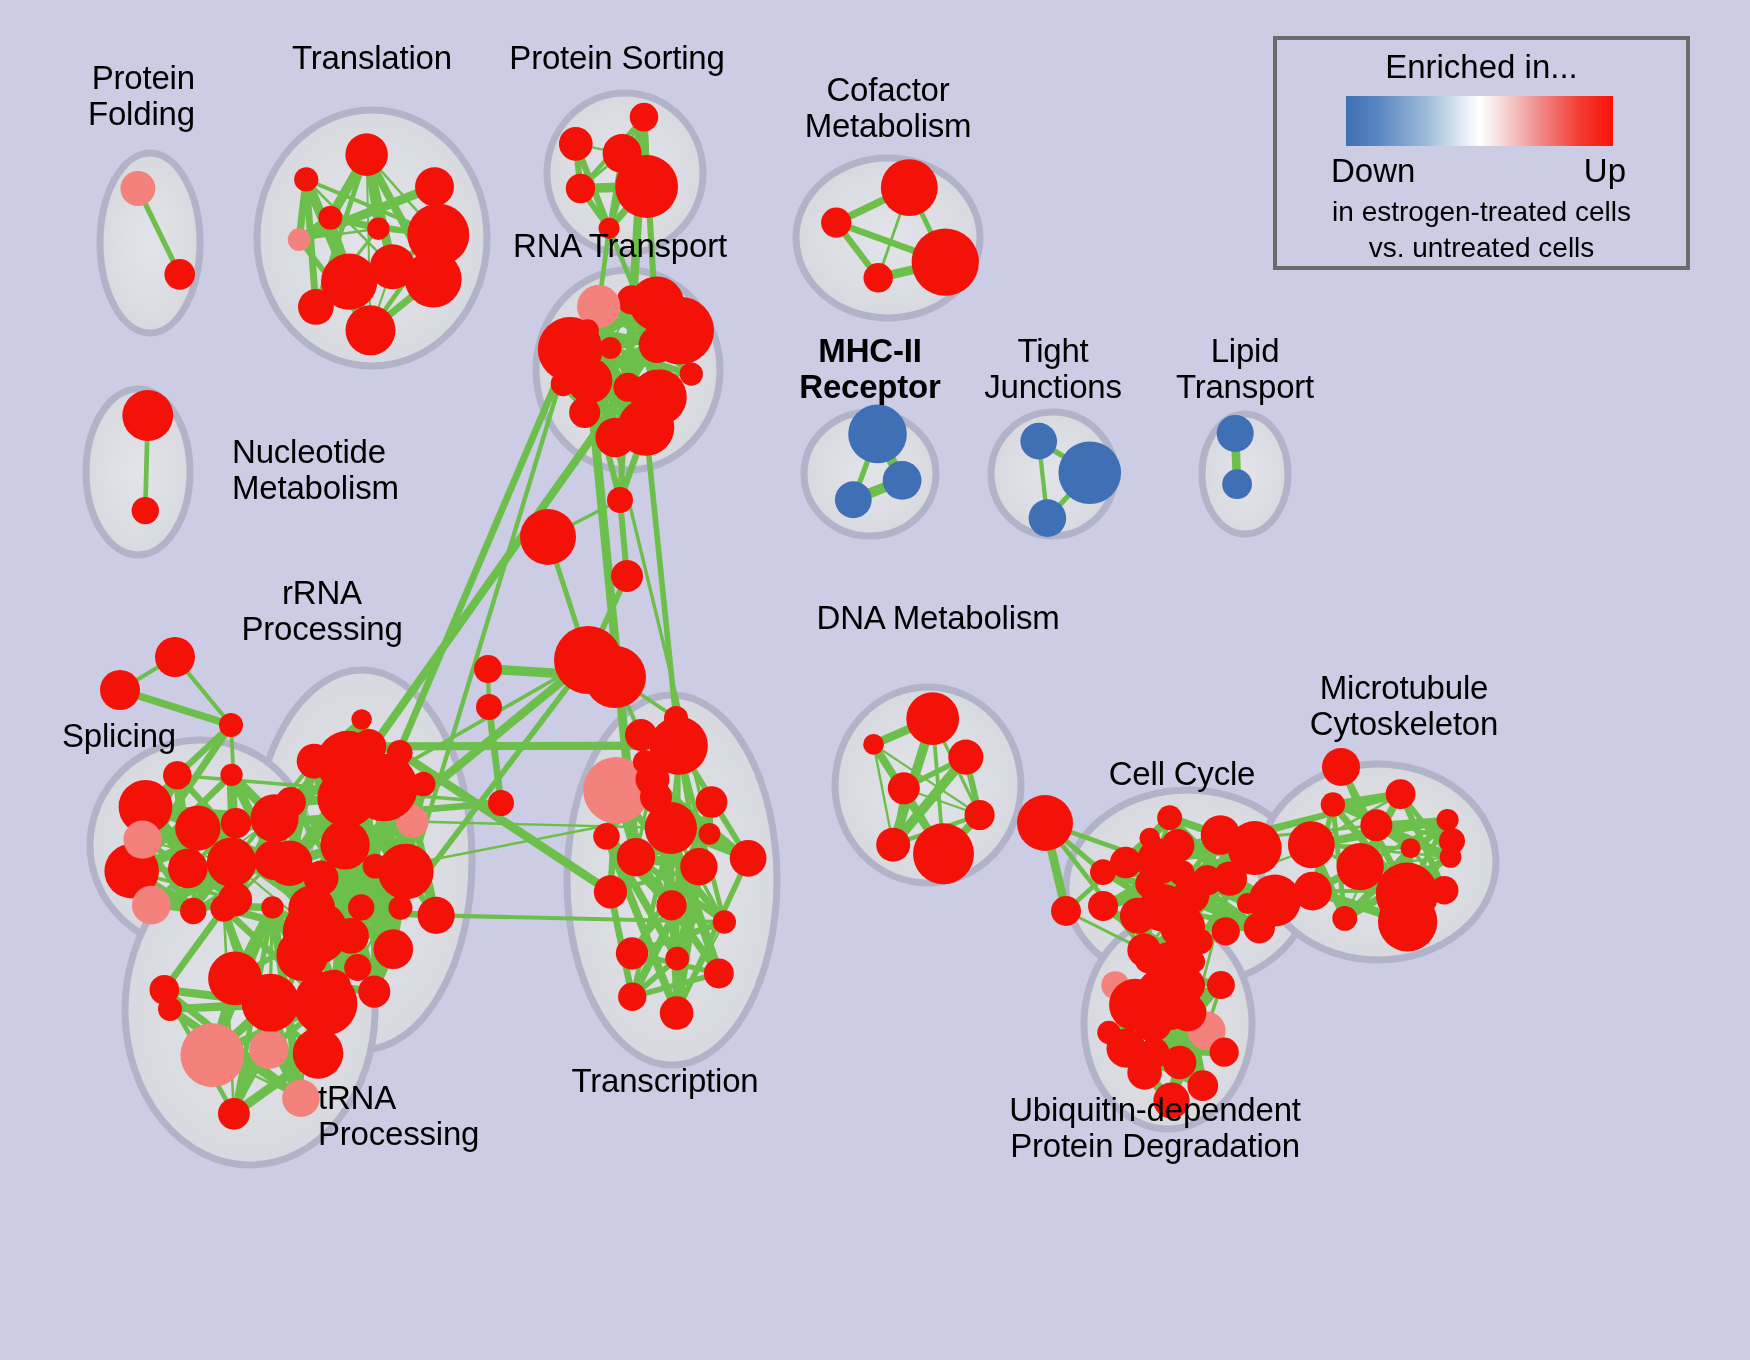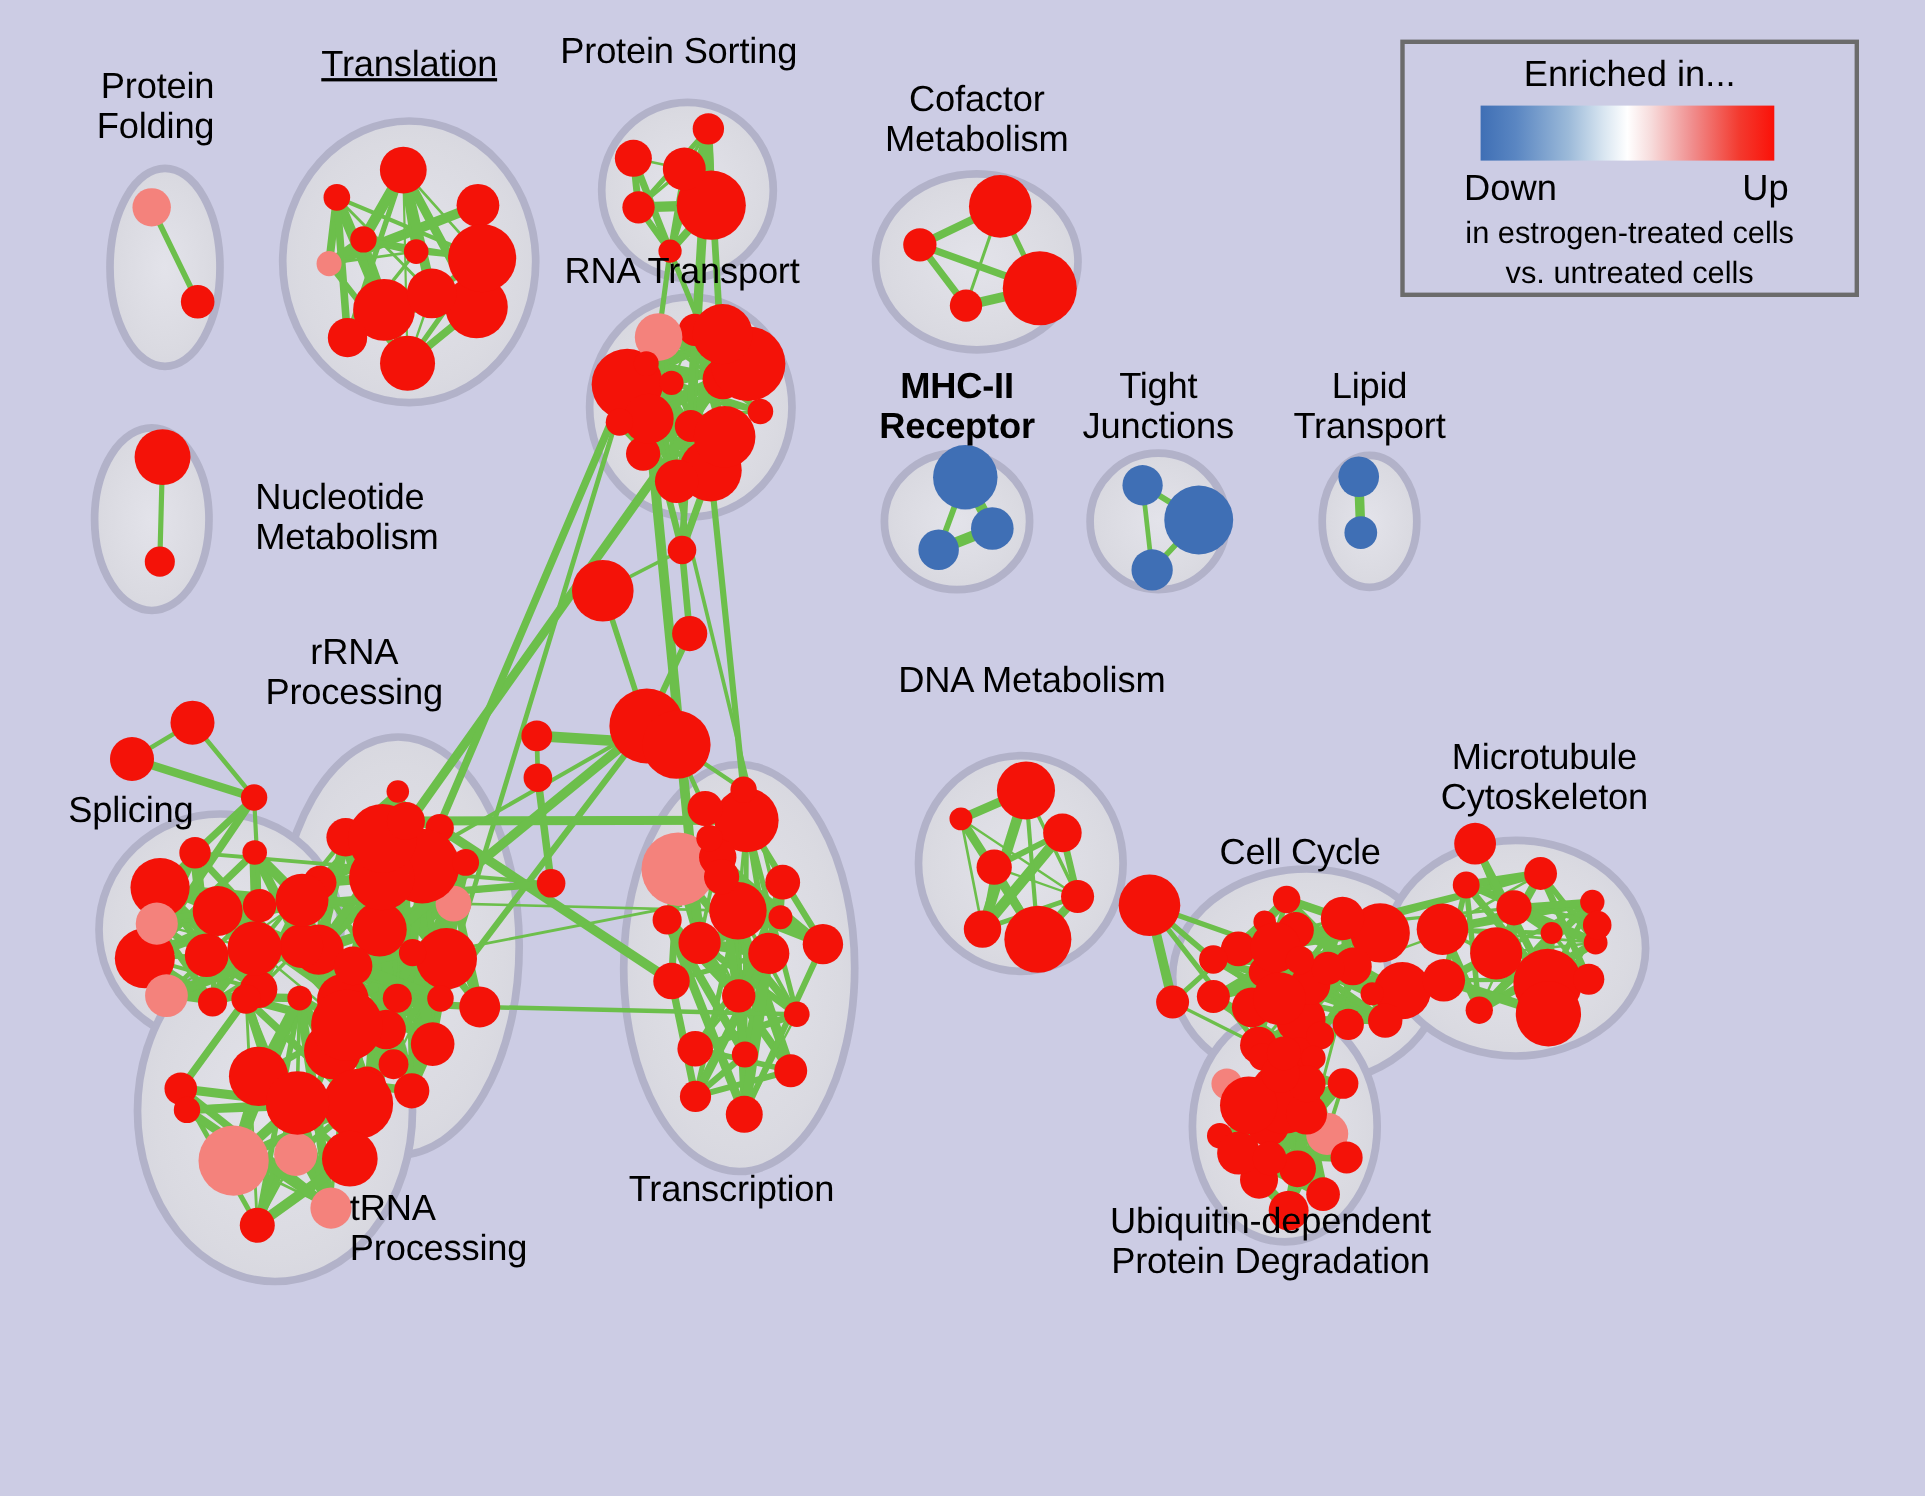--- a/index.html
+++ b/index.html
@@ -906,22 +906,22 @@
         <circle cx="170" cy="1009" r="12" fill="#f41208"></circle>
         <circle cx="1045" cy="823" r="28" fill="#f41208"></circle>
         <circle cx="1066" cy="911" r="15" fill="#f41208"></circle>
         <circle cx="1452" cy="841" r="13" fill="#f41208"></circle>
         <circle cx="1341" cy="767" r="19" fill="#f41208"></circle>
       </g>
   </svg>
 
   <div class="cluster-label cl-left" style="left:88px;  top:60px;text-align:right;">Protein
 Folding</div>
-  <div class="cluster-label cl-center" style="left:372px; top:40px;text-decoration:underline;">Translation</div>
-  <div class="cluster-label cl-center" style="left:617px; top:28px;text-align:right;">Protein Sorting</div>
+  <div class="cluster-label cl-center" style="left:372px; top:40px;">Translation</div>
+  <div class="cluster-label cl-center" style="left:617px; top:40px;text-align:right;">Protein Sorting</div>
   <div class="cluster-label cl-center" style="left:888px; top:72px;">Cofactor
 Metabolism</div>
   <div class="cluster-label cl-center" style="left:620px; top:228px;">RNA Transport</div>
   <div class="cluster-label cl-left" style="left:232px; top:434px;">Nucleotide
 Metabolism</div>
   <div class="cluster-label cl-center" style="left:870px; top:333px;font-weight:bold;">MHC-II
 Receptor</div>
   <div class="cluster-label cl-center" style="left:1245px;top:333px;">Lipid
 Transport</div>
   <div class="cluster-label cl-center" style="left:1053px;top:333px;">Tight

